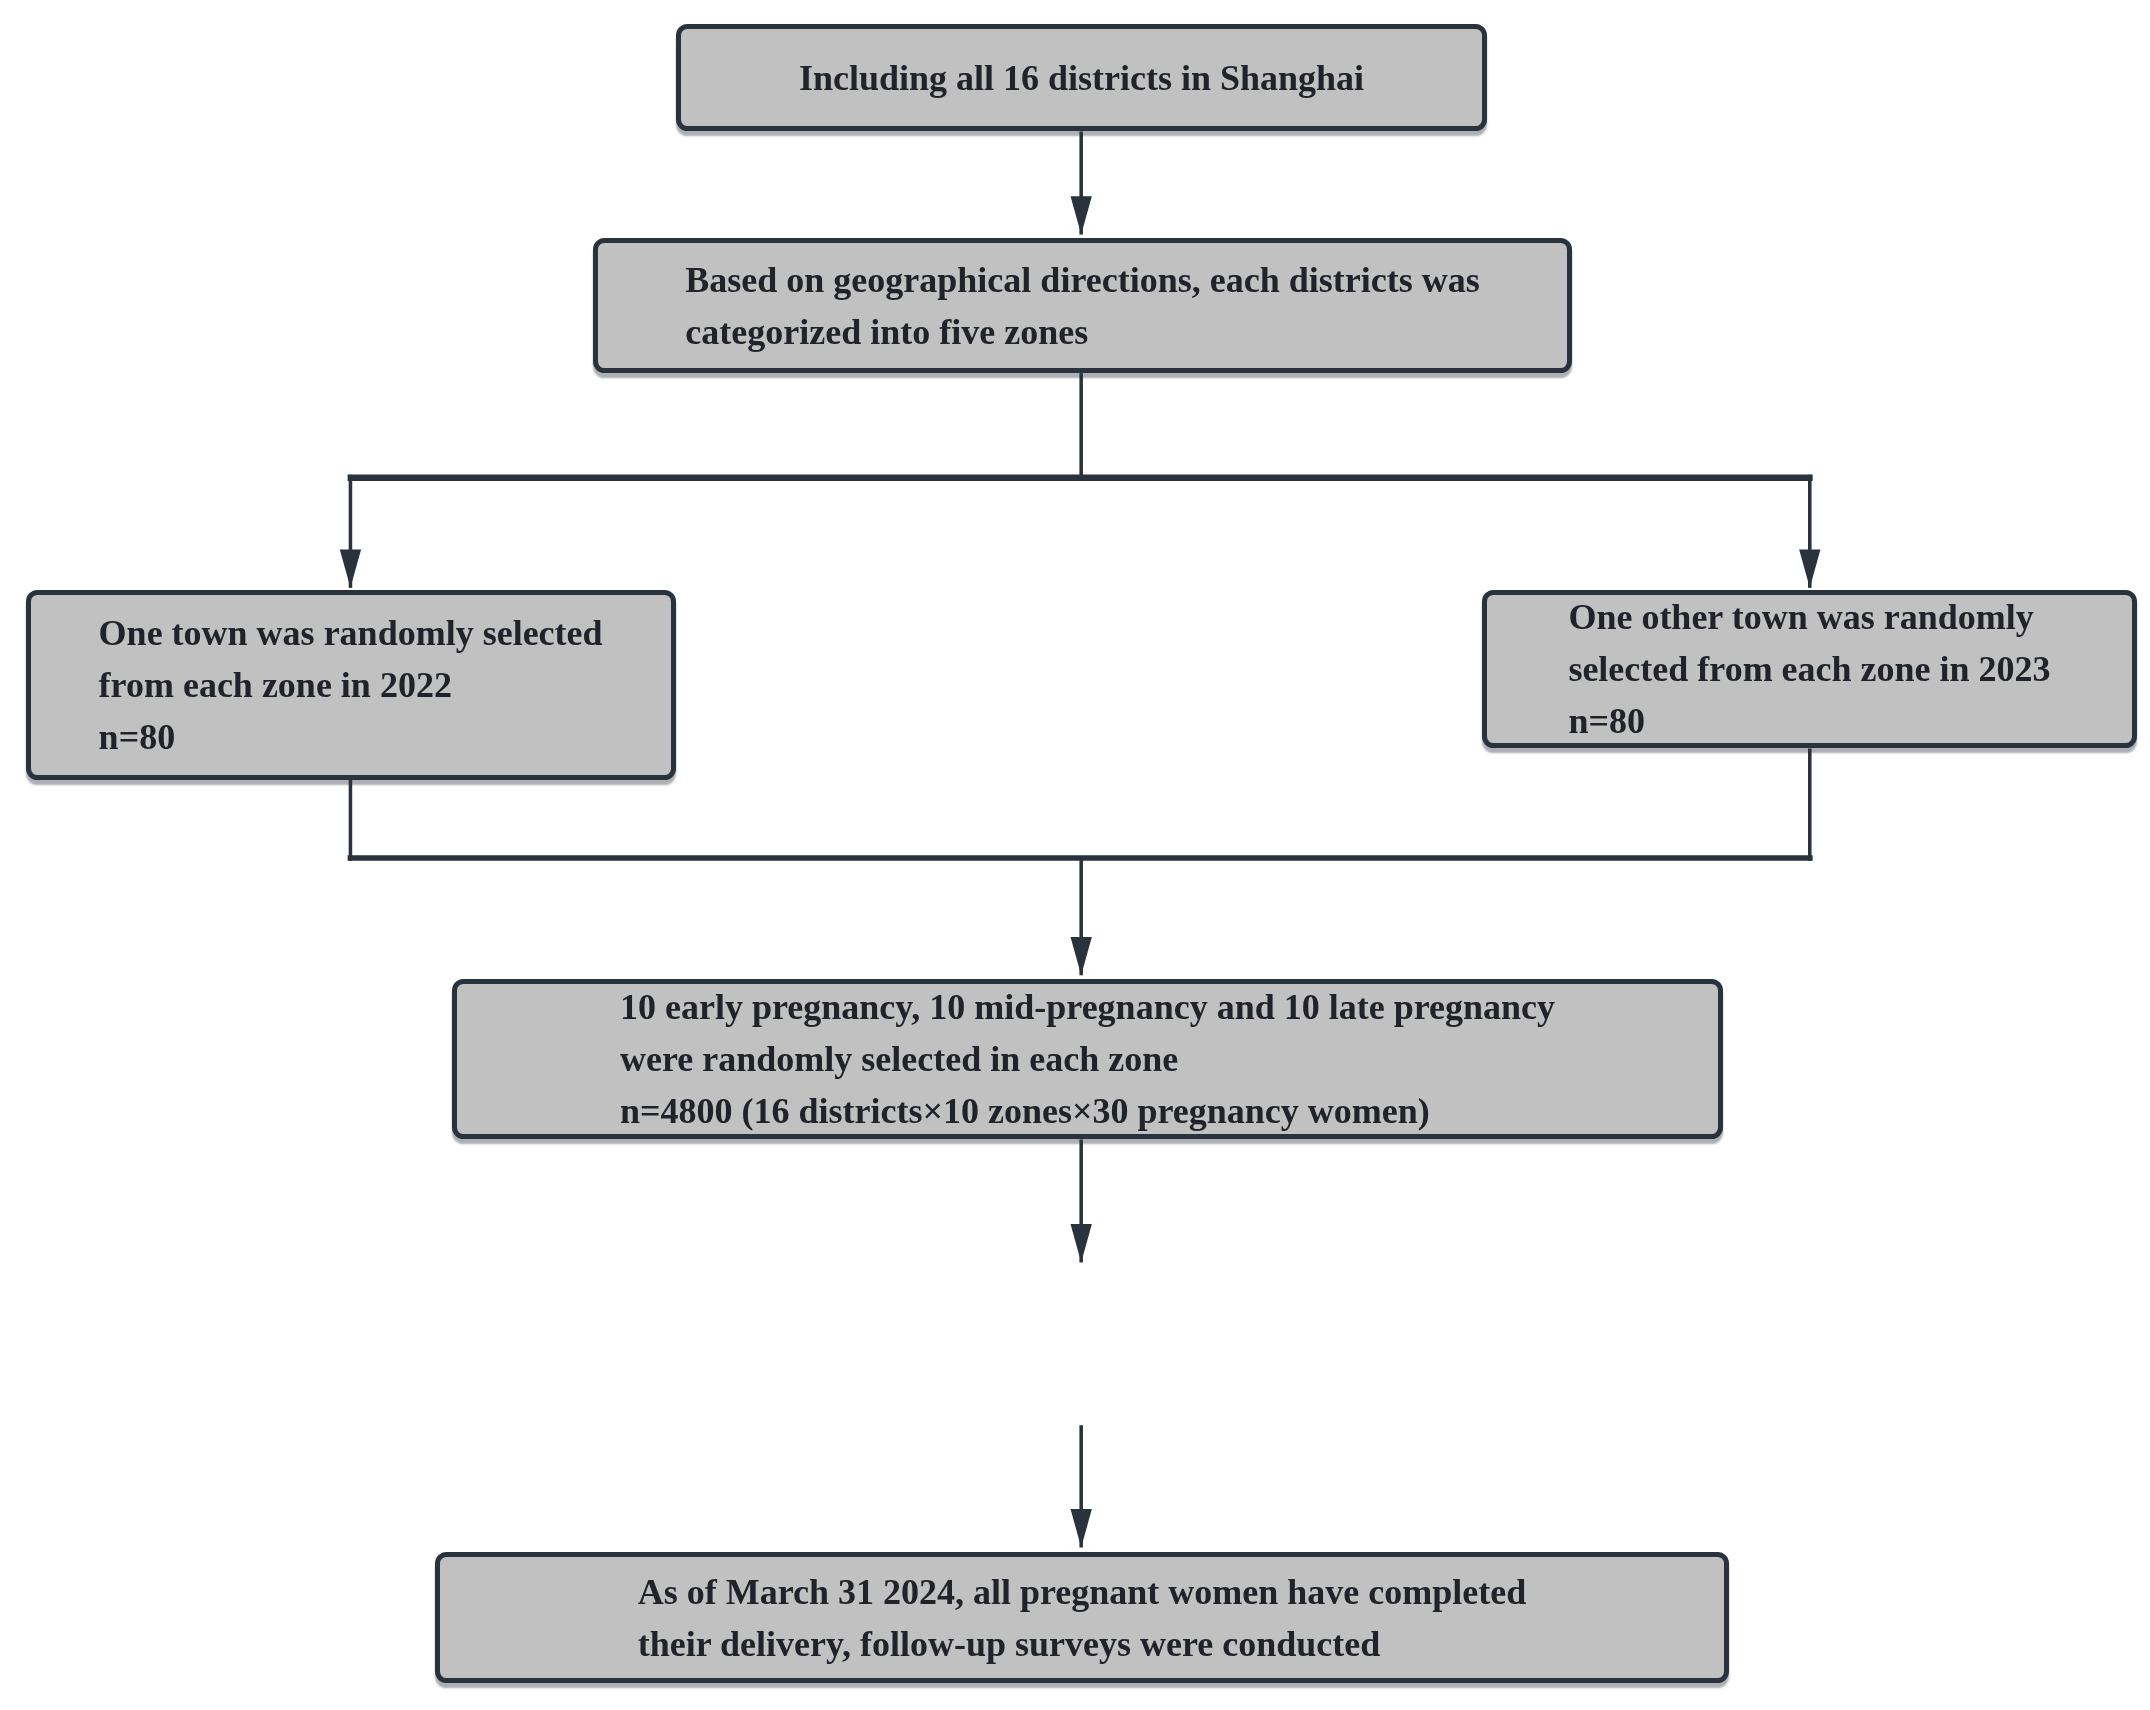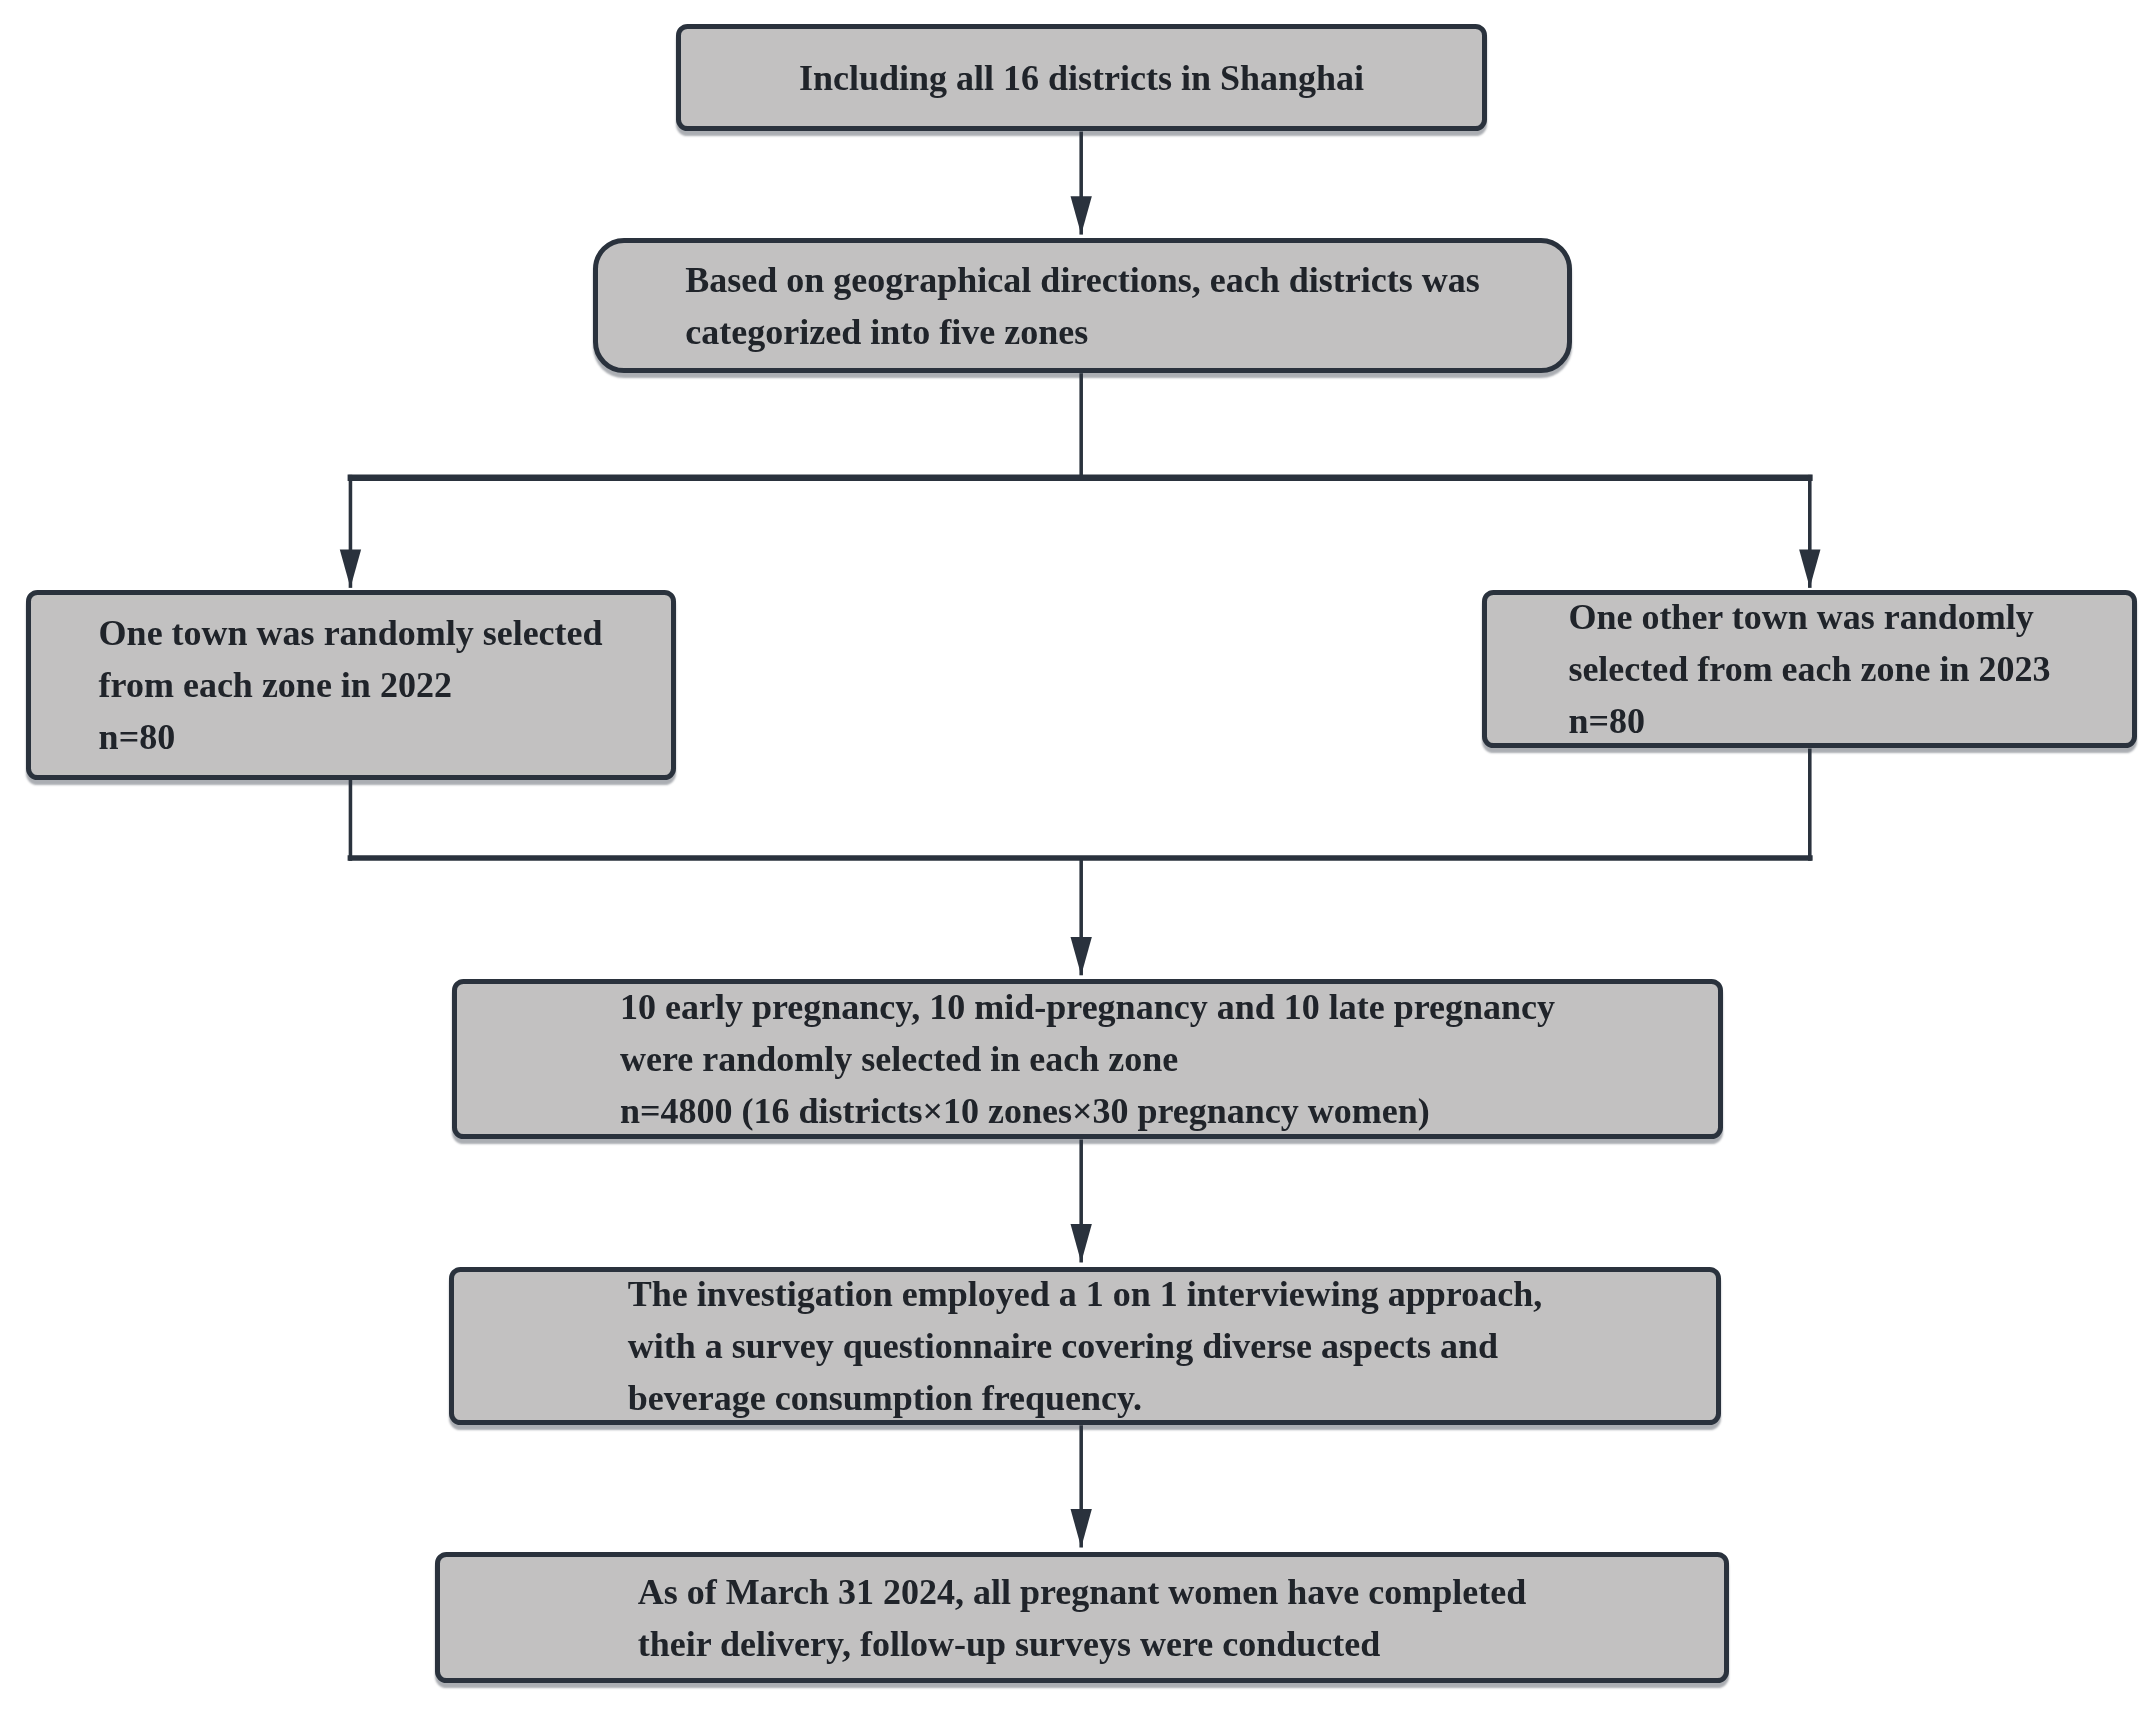--- a/index.html
+++ b/index.html
@@ -34,21 +34,21 @@
     font-weight: bold;
     font-size: 36px;
     line-height: 52px;
     white-space: pre-line;
     display: flex;
     align-items: center;
     justify-content: center;
     padding: 2.8px 11.4px;
   }
   .n1 { left: 676px;  top: 24px;   width: 811px; height: 107px; }
-  .n2 { left: 593px;  top: 238px;  width: 979px; height: 135px; border-radius: 31px; }
+  .n2 { left: 593px;  top: 238px;  width: 979px; height: 135px; }
   .n3 { left: 25.6px;   top: 590px;  width: 650px;  height: 190px; }
   .n4 { left: 1482px; top: 590px;  width: 655px;  height: 158px; }
   .n5 { left: 452px;  top: 979px; width: 1271px; height: 160px; }
   .n6 { left: 449px;  top: 1267px; width: 1272px; height: 158px; }
   .n7 { left: 435px;  top: 1552px; width: 1294px; height: 131px; }
 </style>
 </head>
 <body>
 
 <div class="canvas">
@@ -87,20 +87,17 @@
 categorized into five zones</div>
   <div class="node n3">One town was randomly selected
 from each zone in 2022
 n=80</div>
   <div class="node n4">One other town was randomly
 selected from each zone in 2023
 n=80</div>
   <div class="node n5">10 early pregnancy, 10 mid-pregnancy and 10 late pregnancy
 were randomly selected in each zone
 n=4800 (16 districts×10 zones×30 pregnancy women)</div>
-  <div class="node n6">The investigation employed a 1 on 1 interviewing approach,
-with a survey questionnaire covering diverse aspects and
-beverage consumption frequency.</div>
   <div class="node n7">As of March 31 2024, all pregnant women have completed
 their delivery, follow-up surveys were conducted</div>
 
 </div>
 
 
 </body></html>

